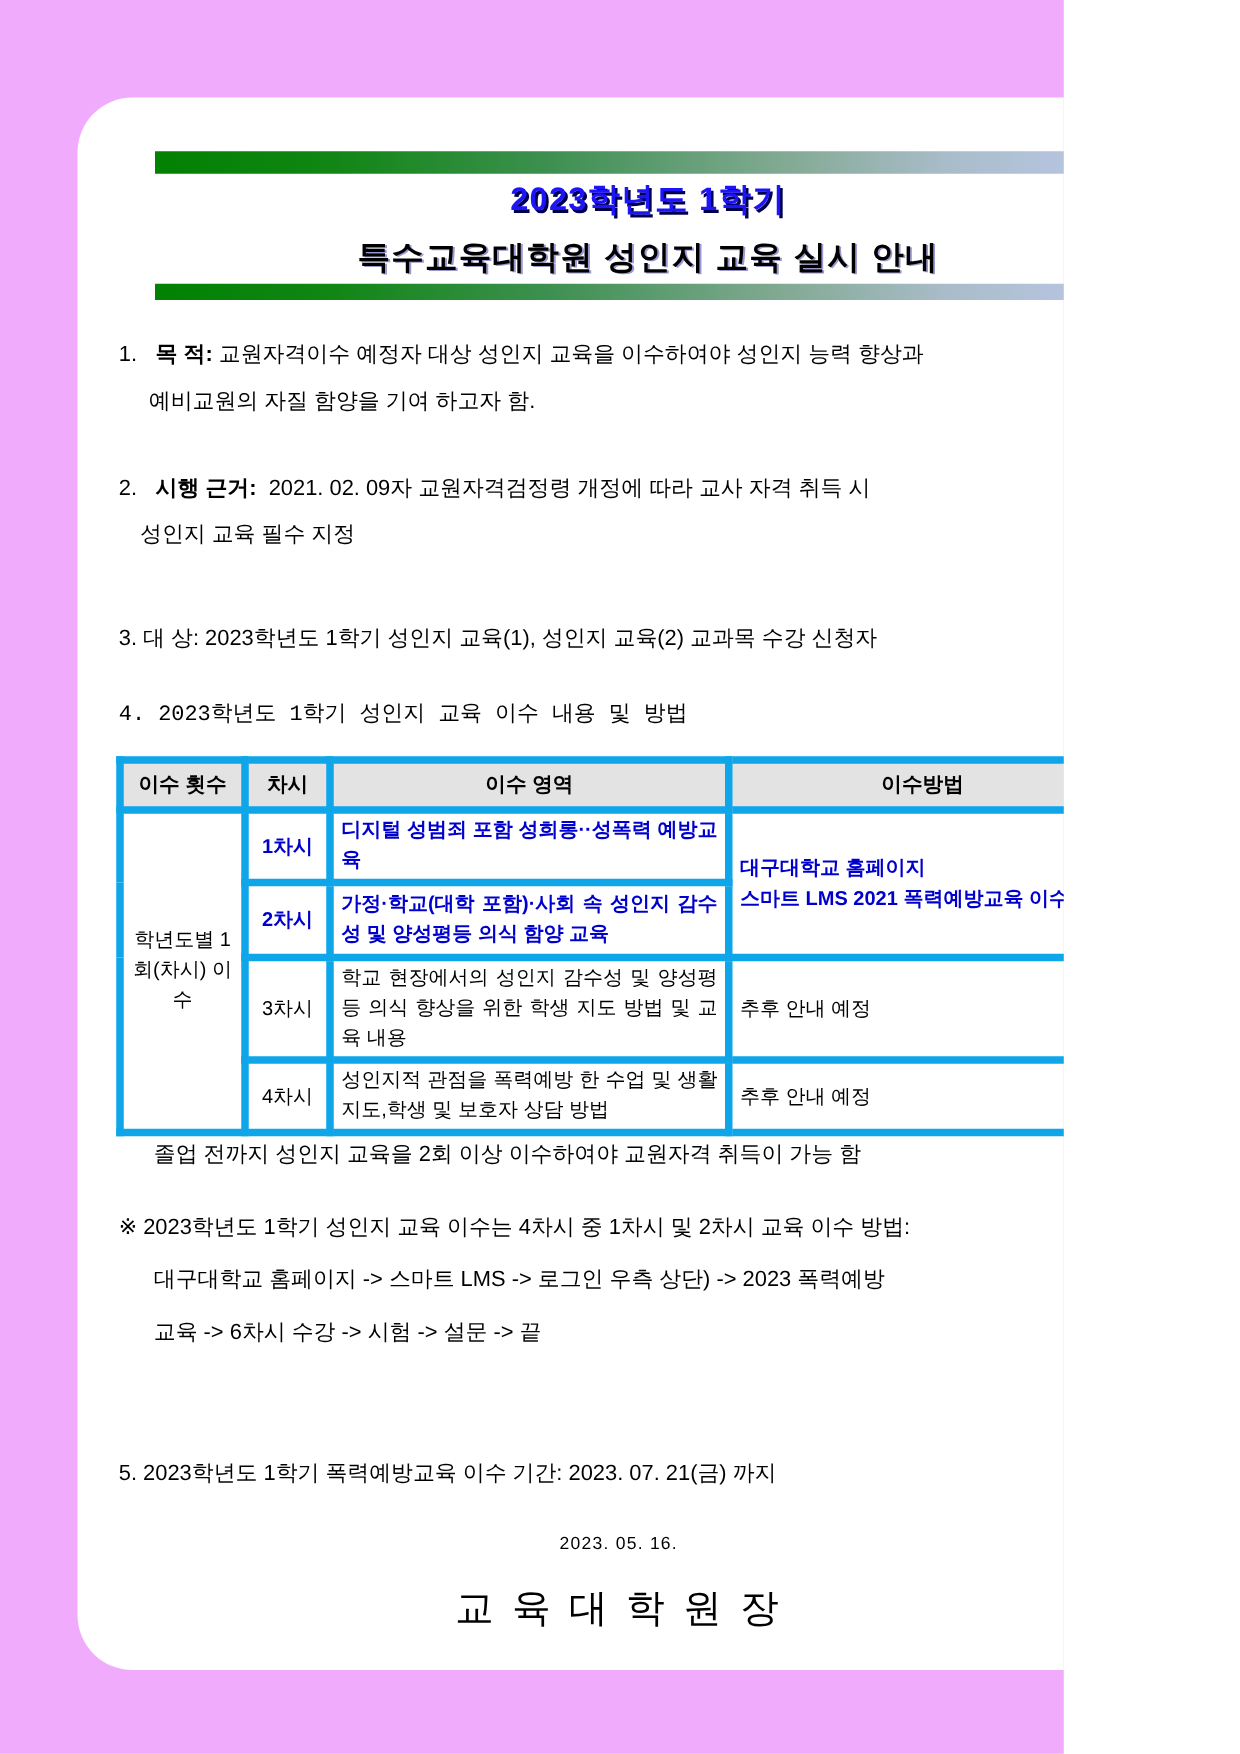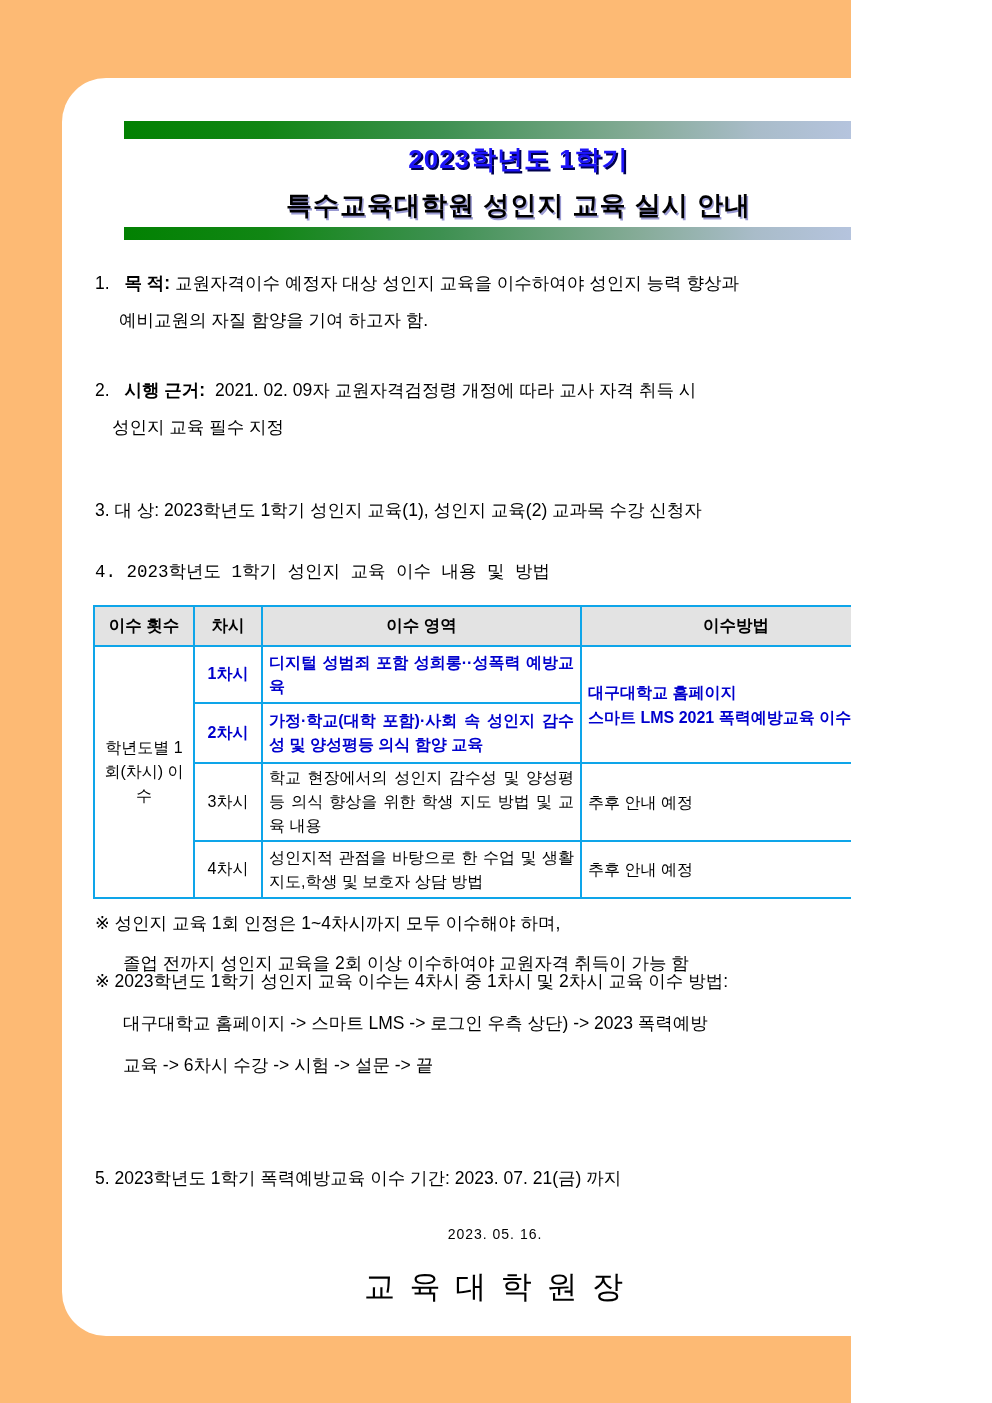--- a/index.html
+++ b/index.html
@@ -1,19 +1,19 @@
 <!DOCTYPE html>
 <html><head>
 <meta charset="utf-8">
 <style>
   * { margin:0; padding:0; box-sizing:border-box; }
   html,body { width:992px; }
   .page {
     position:relative; width:851px; height:1403px;
-    background:#fdba74;
+    background:#f0abfc;
     font-family:"Liberation Sans","DejaVu Sans",sans-serif;
     color:#000; overflow:hidden;
   }
   .panel {
     position:absolute; left:62px; top:78px; width:866px; height:1258px;
     background:#ffffff; border-radius:44px;
   }
   .bar {
     position:absolute; left:124px; width:789px;
     background:linear-gradient(90deg,#028102 0%,#118614 18%,#3d9050 40%,#85ab97 65%,#a9bcc9 80%,#bdc9eb 100%);
@@ -40,21 +40,21 @@
   #item3 { top:492px; }
   #item4 { top:554px;font-family:Liberation Mono, monospace; }
   #note1 { top:903px; line-height:40px; }
   #note2 { top:960px; line-height:42px; }
   #item5 { top:1160px; }
   .edu-table {
     position:absolute; left:93px; top:605px; width:797px;
     border-collapse:collapse; table-layout:fixed;
     font-size:16px;
   }
-  .edu-table th, .edu-table td { border:2px solid #0ea5e9; padding:2px 6px; }
+  .edu-table th, .edu-table td { border:6px solid #0ea5e9; padding:2px 6px; }
   .edu-table th {
     background:#e3e3e3; font-weight:bold; text-align:center;
     height:40px; font-size:16.5px;
   }
   .col-count { width:100px; } .col-sess { width:68px; }
   .col-area { width:319px; } .col-method { width:310px; }
   .row-1 { height:57px; } .row-2 { height:60px; }
   .row-3 { height:57px; } .row-4 { height:57px; }
   .cell-group { text-align:center; vertical-align:middle; line-height:24px; padding:0 8px; }
   .cell-sess { text-align:center; vertical-align:middle; }
@@ -129,28 +129,27 @@
         <td class="cell-sess blue bold">2차시</td>
         <td class="cell-area blue bold">가정·학교(대학 포함)·사회 속 성인지 감수성 및 양성평등 의식 함양 교육</td>
       </tr>
       <tr class="row-3">
         <td class="cell-sess">3차시</td>
         <td class="cell-area">학교 현장에서의 성인지 감수성 및 양성평등 의식 향상을 위한 학생 지도 방법 및 교육 내용</td>
         <td class="cell-method">추후 안내 예정</td>
       </tr>
       <tr class="row-4">
         <td class="cell-sess">4차시</td>
-        <td class="cell-area">성인지적 관점을 바탕으로 한 수업 및 생활지도,학생 및 보호자 상담 방법</td>
+        <td class="cell-area">성인지적 관점을 폭력예방 한 수업 및 생활지도,학생 및 보호자 상담 방법</td>
         <td class="cell-method">추후 안내 예정</td>
       </tr>
     </tbody>
   </table>
 
   <div class="para" id="note1">
-    <div>※ 성인지 교육 1회 인정은 1~4차시까지 모두 이수해야 하며,</div>
     <div class="indent3">졸업 전까지 성인지 교육을 2회 이상 이수하여야 교원자격 취득이 가능 함</div>
   </div>
 
   <div class="para" id="note2">
     <div>※ 2023학년도 1학기 성인지 교육 이수는 4차시 중 1차시 및 2차시 교육 이수 방법:</div>
     <div class="indent3">대구대학교 홈페이지 -&gt; 스마트 LMS -&gt; 로그인 우측 상단)  -&gt; 2023 폭력예방</div>
     <div class="indent3">교육 -&gt;  6차시 수강 -&gt; 시험 -&gt; 설문 -&gt; 끝</div>
   </div>
 
   <div class="para" id="item5">

